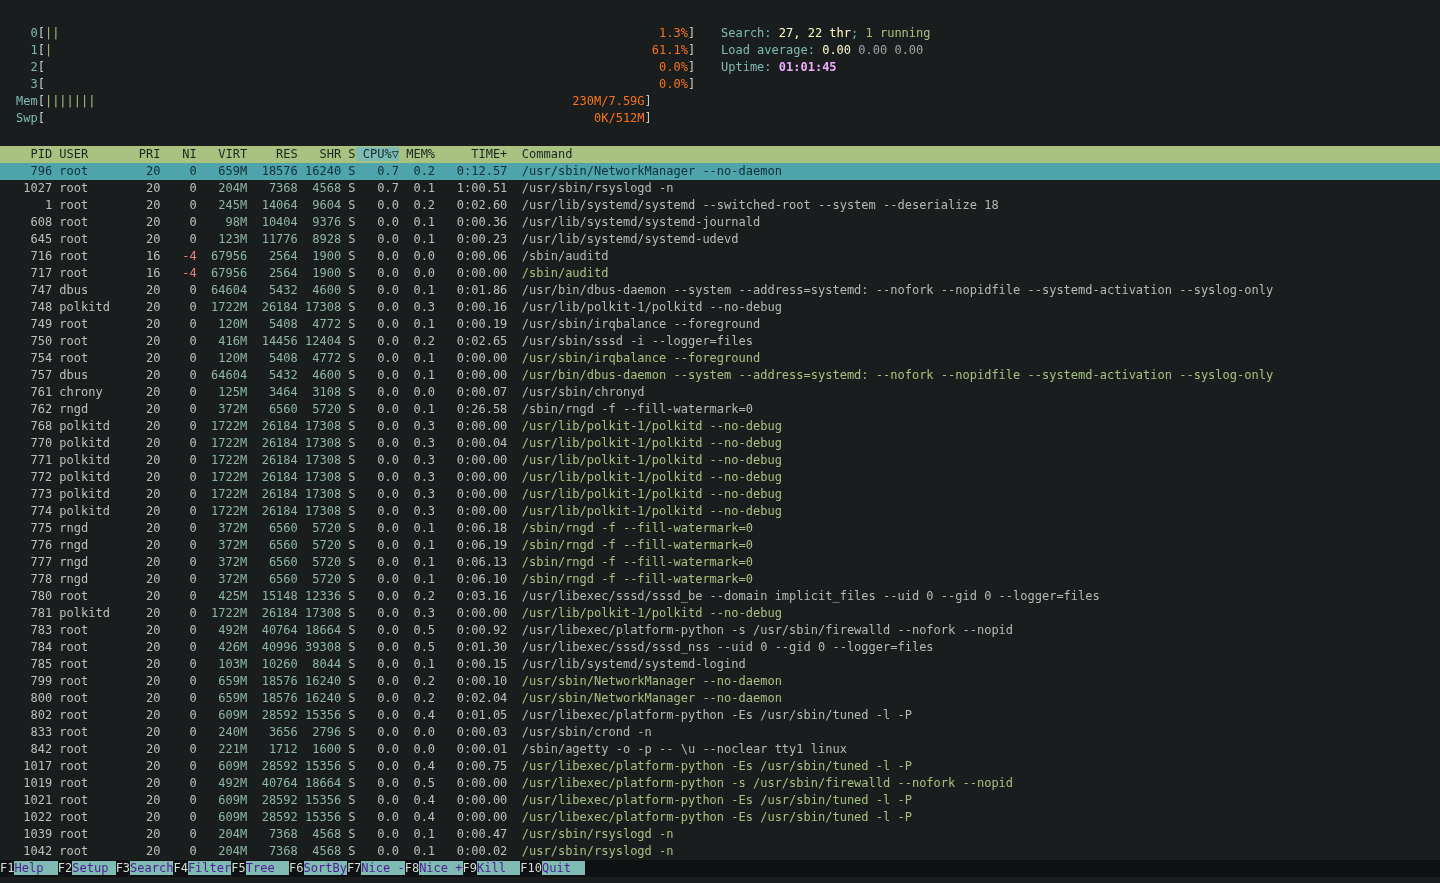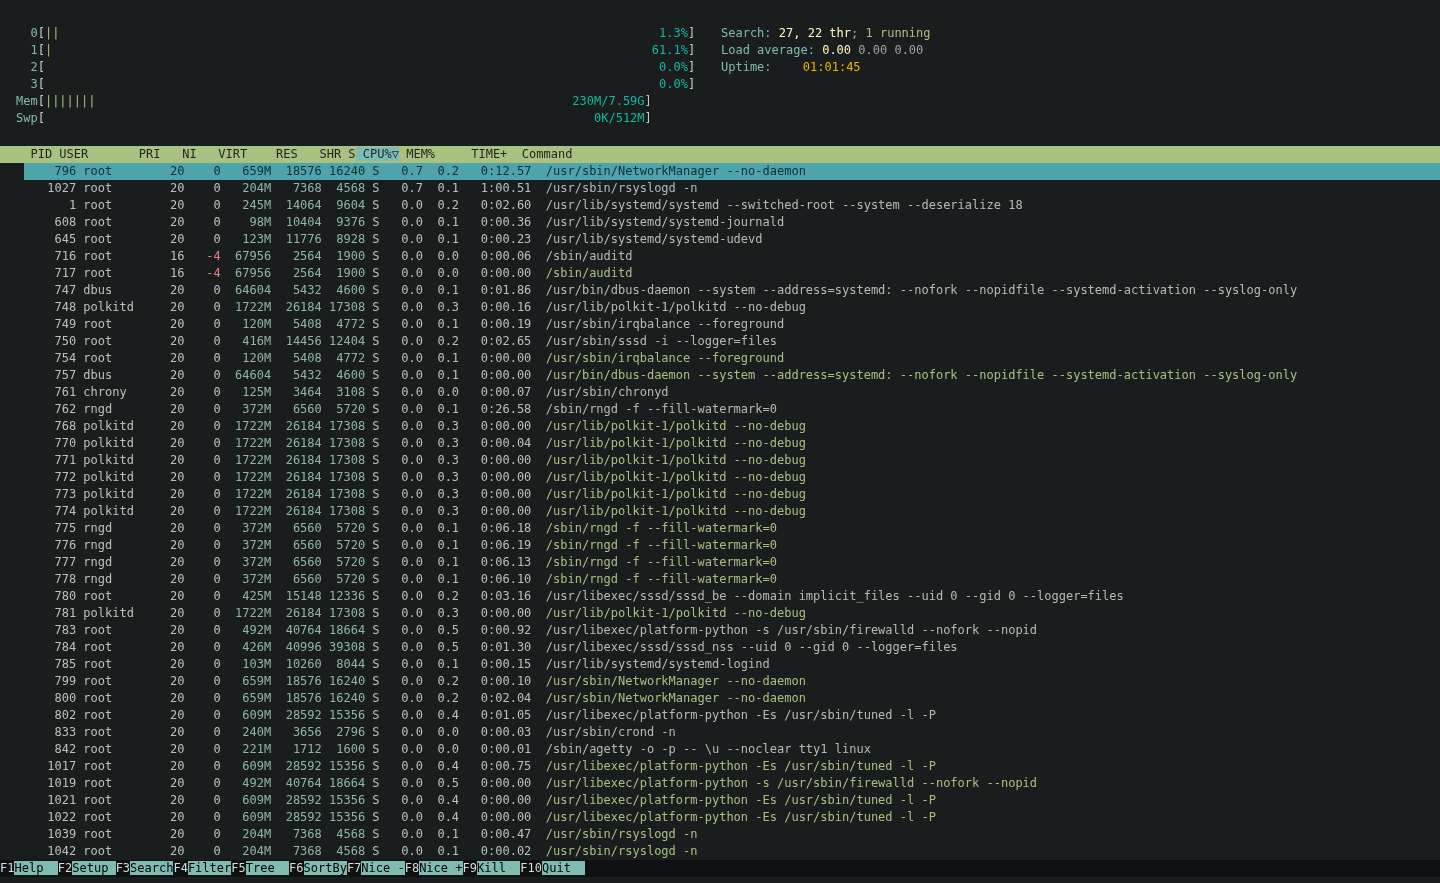--- a/index.html
+++ b/index.html
@@ -7,44 +7,44 @@
     font-family:"DejaVu Sans Mono",monospace;font-size:12px;line-height:17px;
     overflow:hidden;-webkit-font-smoothing:antialiased;}
   .mline,.iline{height:17px;white-space:pre;}
   .meters{position:absolute;left:16px;top:25px;}
   .mlabel{color:#7fbbb3;}
   .mbrk{color:#c7cec7;}
   .mtrack{display:inline-flex;justify-content:space-between;white-space:pre;vertical-align:top;height:17px;}
   .mtrack.w89{width:89ch}
   .mtrack.w83{width:83ch}
   .mbars{color:#a7c080;}
-  .mval{color:#14b8a6;}
+  .mval{color:#f97316;}
   .info{position:absolute;left:721px;top:25px;}
   .seg-lbl{color:#7fbbb3;}
   .seg-val{color:#fef9c3;font-weight:normal;}
   .seg-val2{color:#a3a3a3;}
   .seg-grn{color:#a7c080;}
-  .seg-upt{color:#eab308;font-weight:normal;margin-left:24px;}
+  .seg-upt{color:#f0abfc;font-weight:bold;}
   .thead{position:absolute;left:0;top:146px;width:100%;height:17px;background:#a9c181;
     white-space:pre;padding-left:16px;box-sizing:border-box;}
   .hcell{color:#1c2620;}
   .hcell.sort{background:#7fbbb3;color:#0e2d31;}
   .rows{position:absolute;left:0;top:163px;width:100%;}
-  .prow{height:17px;white-space:pre;padding-left:16px;box-sizing:border-box;margin-left:24px;}
+  .prow{height:17px;white-space:pre;padding-left:16px;box-sizing:border-box;}
   .prow.selected{background:#4fa3ab;}
   .prow.selected .cell{color:#0c3136 !important;}
   .cell{color:#b9c1ba;}
   .c-virt,.c-res,.c-shr{color:#8fb6a6;}
   .c-command{color:#b3bcb5;}
   .cell.grn{color:#a7c080;}
   .cell.neg{color:#e67e80;}
   .fbar{position:absolute;left:0;top:860px;width:100%;height:17px;background:#0e1011;white-space:pre;}
   .fitem{white-space:pre;}
   .fkey{color:#d8ddd6;}
-  .flabel{background:#7fbbb3;color:#000000;text-align:right;}
+  .flabel{background:#7fbbb3;color:#4c1d95;text-align:right;}
 </style>
 </head>
 <body>
 
 <div class="screen">
   <div class="meters" id="meters">
       <div class="mline"><span class="mlabel">  0</span><span class="mbrk">[</span><span class="mtrack w89"><span class="mbars">||</span><span class="mval">1.3%</span></span><span class="mbrk">]</span></div>
       <div class="mline"><span class="mlabel">  1</span><span class="mbrk">[</span><span class="mtrack w89"><span class="mbars">|</span><span class="mval">61.1%</span></span><span class="mbrk">]</span></div>
       <div class="mline"><span class="mlabel">  2</span><span class="mbrk">[</span><span class="mtrack w89"><span class="mbars"></span><span class="mval">0.0%</span></span><span class="mbrk">]</span></div>
       <div class="mline"><span class="mlabel">  3</span><span class="mbrk">[</span><span class="mtrack w89"><span class="mbars"></span><span class="mval">0.0%</span></span><span class="mbrk">]</span></div>

